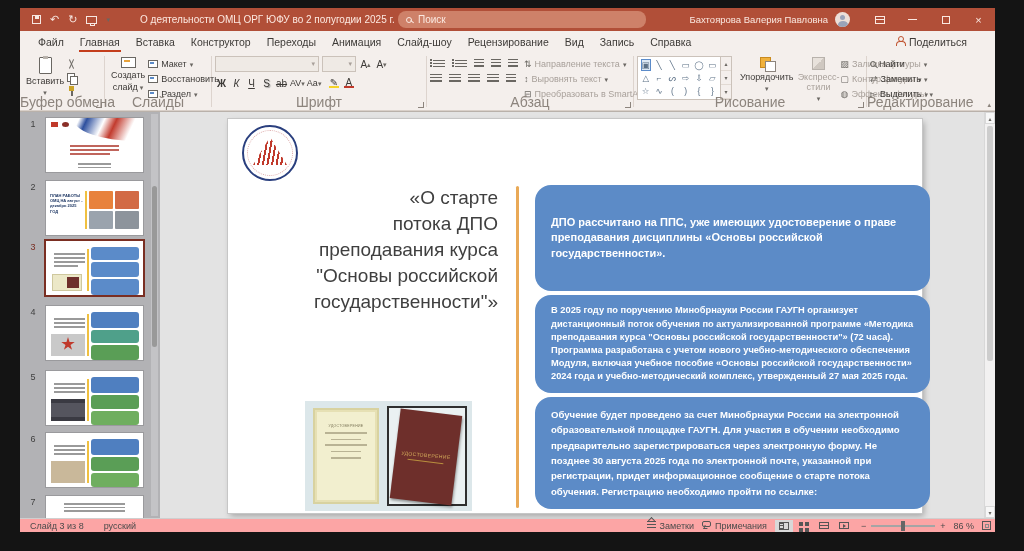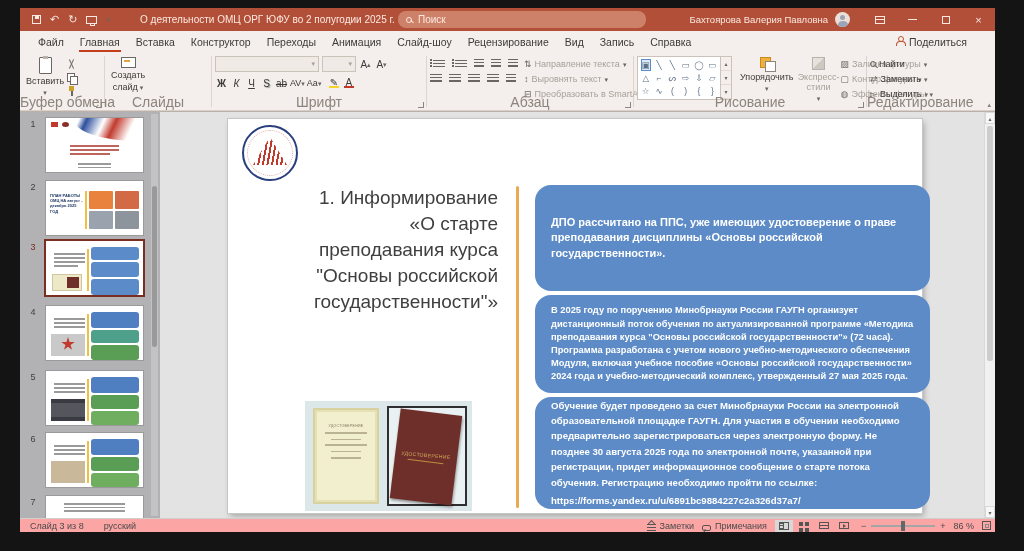--- a/index.html
+++ b/index.html
@@ -128,21 +128,21 @@
   .cert-folder{position:absolute;left:6px;top:4px;width:62px;height:90px;background:#6E2F2B;transform:rotate(7deg);box-shadow:1px 2px 3px rgba(0,0,0,.4);display:flex;flex-direction:column;align-items:center;justify-content:center;gap:3px}
   .cert-folder .gold{color:#d9b15c;font-size:5px;letter-spacing:.4px;transform:rotate(-2deg)}
   .cert-folder .gline{width:36px;height:1px;background:#b98f3e}
 
   
   .statusbar{height:14px;background:#fca5a5;border-top:1px solid #CFCFCF;display:flex;align-items:center;font-size:9px;color:#4a4a4a;position:relative;flex:0 0 auto}
   .sb-left{display:flex;gap:0;align-items:center}
   .sb-slide{padding:0 10px}
   .sb-lang{padding:12px 10px}
   .sb-right{position:absolute;right:4px;display:flex;align-items:center;gap:8px}
-  .sb-item{display:flex;align-items:flex-end;gap:4px}
+  .sb-item{display:flex;align-items:flex-start;gap:4px}
   .ic-noteslines{width:9px;height:7px;background:repeating-linear-gradient(to bottom,#555 0 1px,transparent 1px 3px);position:relative}
   .ic-noteslines:before{content:"";position:absolute;top:-3px;left:2px;width:4px;height:4px;border-top:1px solid #555;border-left:1px solid #555;transform:rotate(45deg)}
   .ic-bubble{width:9px;height:6px;border:1px solid #555;border-radius:2px;position:relative}
   .ic-bubble:after{content:"";position:absolute;left:1px;bottom:-3px;width:3px;height:3px;border-left:1px solid #555;border-bottom:1px solid #555;transform:skewX(-20deg)}
   .vbtns{display:flex;gap:2px;align-items:center}
   .vbtn{width:18px;height:12px;display:flex;align-items:center;justify-content:center}
   .vbtn.active{background:#D8D8D8}
   .ic-vnormal{width:10px;height:8px;border:1px solid #555;position:relative}
   .ic-vnormal:before{content:"";position:absolute;left:0;top:0;width:3px;height:100%;border-right:1px solid #555;background:repeating-linear-gradient(to bottom,#555 0 1px,transparent 1px 2.5px)}
   .ic-vsorter{width:4px;height:4px;background:#555;box-shadow:6px 0 #555,0 6px #555,6px 6px #555;margin:-4px 5px 0 0}
@@ -253,20 +253,36 @@
 
     <div class="grp" style="width:106px">
       <div class="bigbtn">
         <span class="ic-slide"></span>
         <span class="cap">Создать</span>
         <span style="display:flex;gap:2px;align-items:center">
             <span>слайд</span>
             <span class="dd">▾</span>
           </span>
       </div>
+      <div class="rightcol">
+        <div class="mini">
+            <span class="ic-slide-sm"></span>
+            <span>Макет</span>
+            <span class="dd">▾</span>
+          </div>
+        <div class="mini">
+            <span class="ic-slide-sm"></span>
+            <span>Восстановить</span>
+          </div>
+        <div class="mini">
+            <span class="ic-slide-sm"></span>
+            <span>Раздел</span>
+            <span class="dd">▾</span>
+          </div>
+      </div>
       <div class="glabel">Слайды</div>
     </div>
     <div class="gdiv"></div>
 
     <div class="grp" style="width:214px;flex-direction:column">
       <div style="display:flex;gap:3px;align-items:center">
         <div class="combo" style="width:104px">
             <span>▾</span>
           </div>
         <div class="combo" style="width:34px">
@@ -559,38 +575,37 @@
 
     <div class="canvas">
       <div class="slide">
 
         <div class="logo">
           <div class="ring"></div>
           <div class="fan"></div>
         </div>
 
         <div class="slide-title">
-          <span>1. Информирование</span>
           <span>«О старте</span>
+          <span>потока ДПО</span>
           <span>преподавания курса</span>
           <span>"Основы российской</span>
           <span>государственности"»</span>
         </div>
 
         <div class="vdivider"></div>
 
         <div class="bluebox bb1">
           <span>ДПО рассчитано на ППС, уже имеющих удостоверение о праве преподавания дисциплины «Основы российской государственности».</span>
         </div>
         <div class="bluebox bb2">
           <span>В 2025 году по поручению Минобрнауки России ГАУГН организует дистанционный поток обучения по актуализированной программе «Методика преподавания курса "Основы российской государственности"» (72 часа). Программа разработана с учетом нового учебно-методического обеспечения Модуля, включая учебное пособие «Основы российской государственности» 2024 года и учебно-методический комплекс, утвержденный 27 мая 2025 года.</span>
         </div>
         <div class="bluebox bb3">
           <span>Обучение будет проведено за счет Минобрнауки России на электронной образовательной площадке ГАУГН. Для участия в обучении необходимо предварительно зарегистрироваться через электронную форму. Не позднее 30 августа 2025 года по электронной почте, указанной при регистрации, придет информационное сообщение о старте потока обучения. Регистрацию необходимо пройти по ссылке:</span>
-          <span class="link">https://forms.yandex.ru/u/6891bc9884227c2a326d37a7/</span>
         </div>
 
         <div class="certimg">
           <div class="cert-doc">
             <div class="ct">УДОСТОВЕРЕНИЕ</div>
             <div class="cl"></div>
               <div class="cl w2"></div>
               <div class="cl"></div>
               <div class="cl w2"></div>
               <div class="cl w2"></div>

